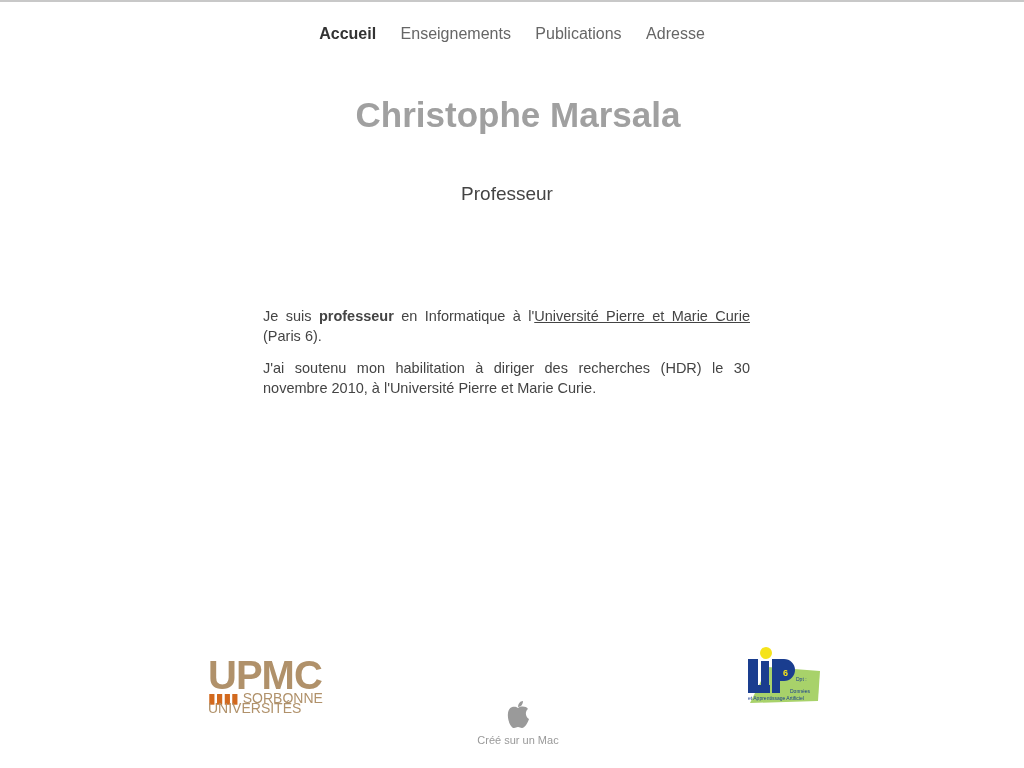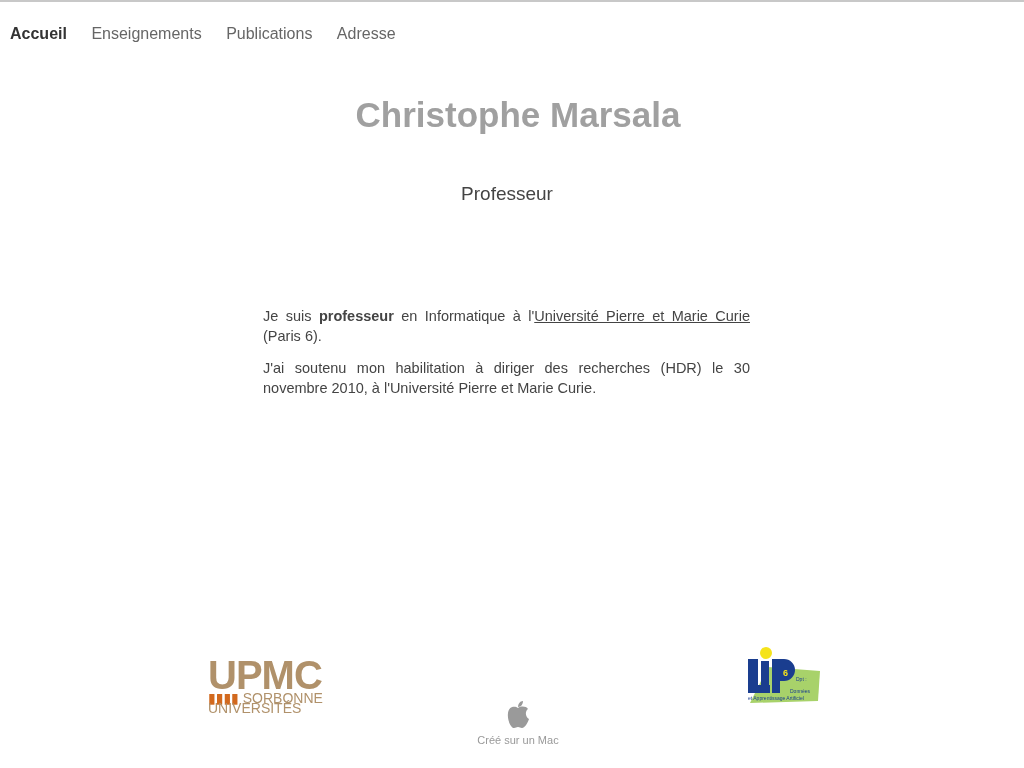--- a/index.html
+++ b/index.html
@@ -3,21 +3,21 @@
 <meta charset="utf-8">
 <style>
   html, body { margin: 0; padding: 0; }
   body {
     width: 1024px; height: 768px; overflow: hidden; position: relative;
     background: #ffffff;
     font-family: "Liberation Sans", sans-serif;
     color: #444;
   }
   .topbar { position: absolute; left: 0; top: 0; width: 1024px; height: 2px; background: #c8c8c8; }
-  .nav { position: absolute; top: 25px; left: 0; width: 1024px; font-size: 16px; }
+  .nav { position: absolute; top: 25px; left: 0; width: 1024px; text-align: center; font-size: 16px; }
   .nav a { display: inline-block; margin: 0 10px; color: #666; text-decoration: none; }
   .nav a.active { color: #333; font-weight: bold; }
   .name { position: absolute; top: 95px; left: 0; width: 1036px; text-align: center;
     font-size: 35px; font-weight: bold; color: #a0a0a0; }
   .subtitle { position: absolute; top: 181px; left: 0; width: 1014px; text-align: center;
     font-size: 19px; color: #444; line-height: 25px; }
   .bio { position: absolute; top: 294px; left: 251px; width: 511px;
     font-size: 14.5px; line-height: 20px; color: #444; text-align: justify; }
   .bio a { color: #444; text-decoration: underline; }
   .bio p { margin: 12px; }

